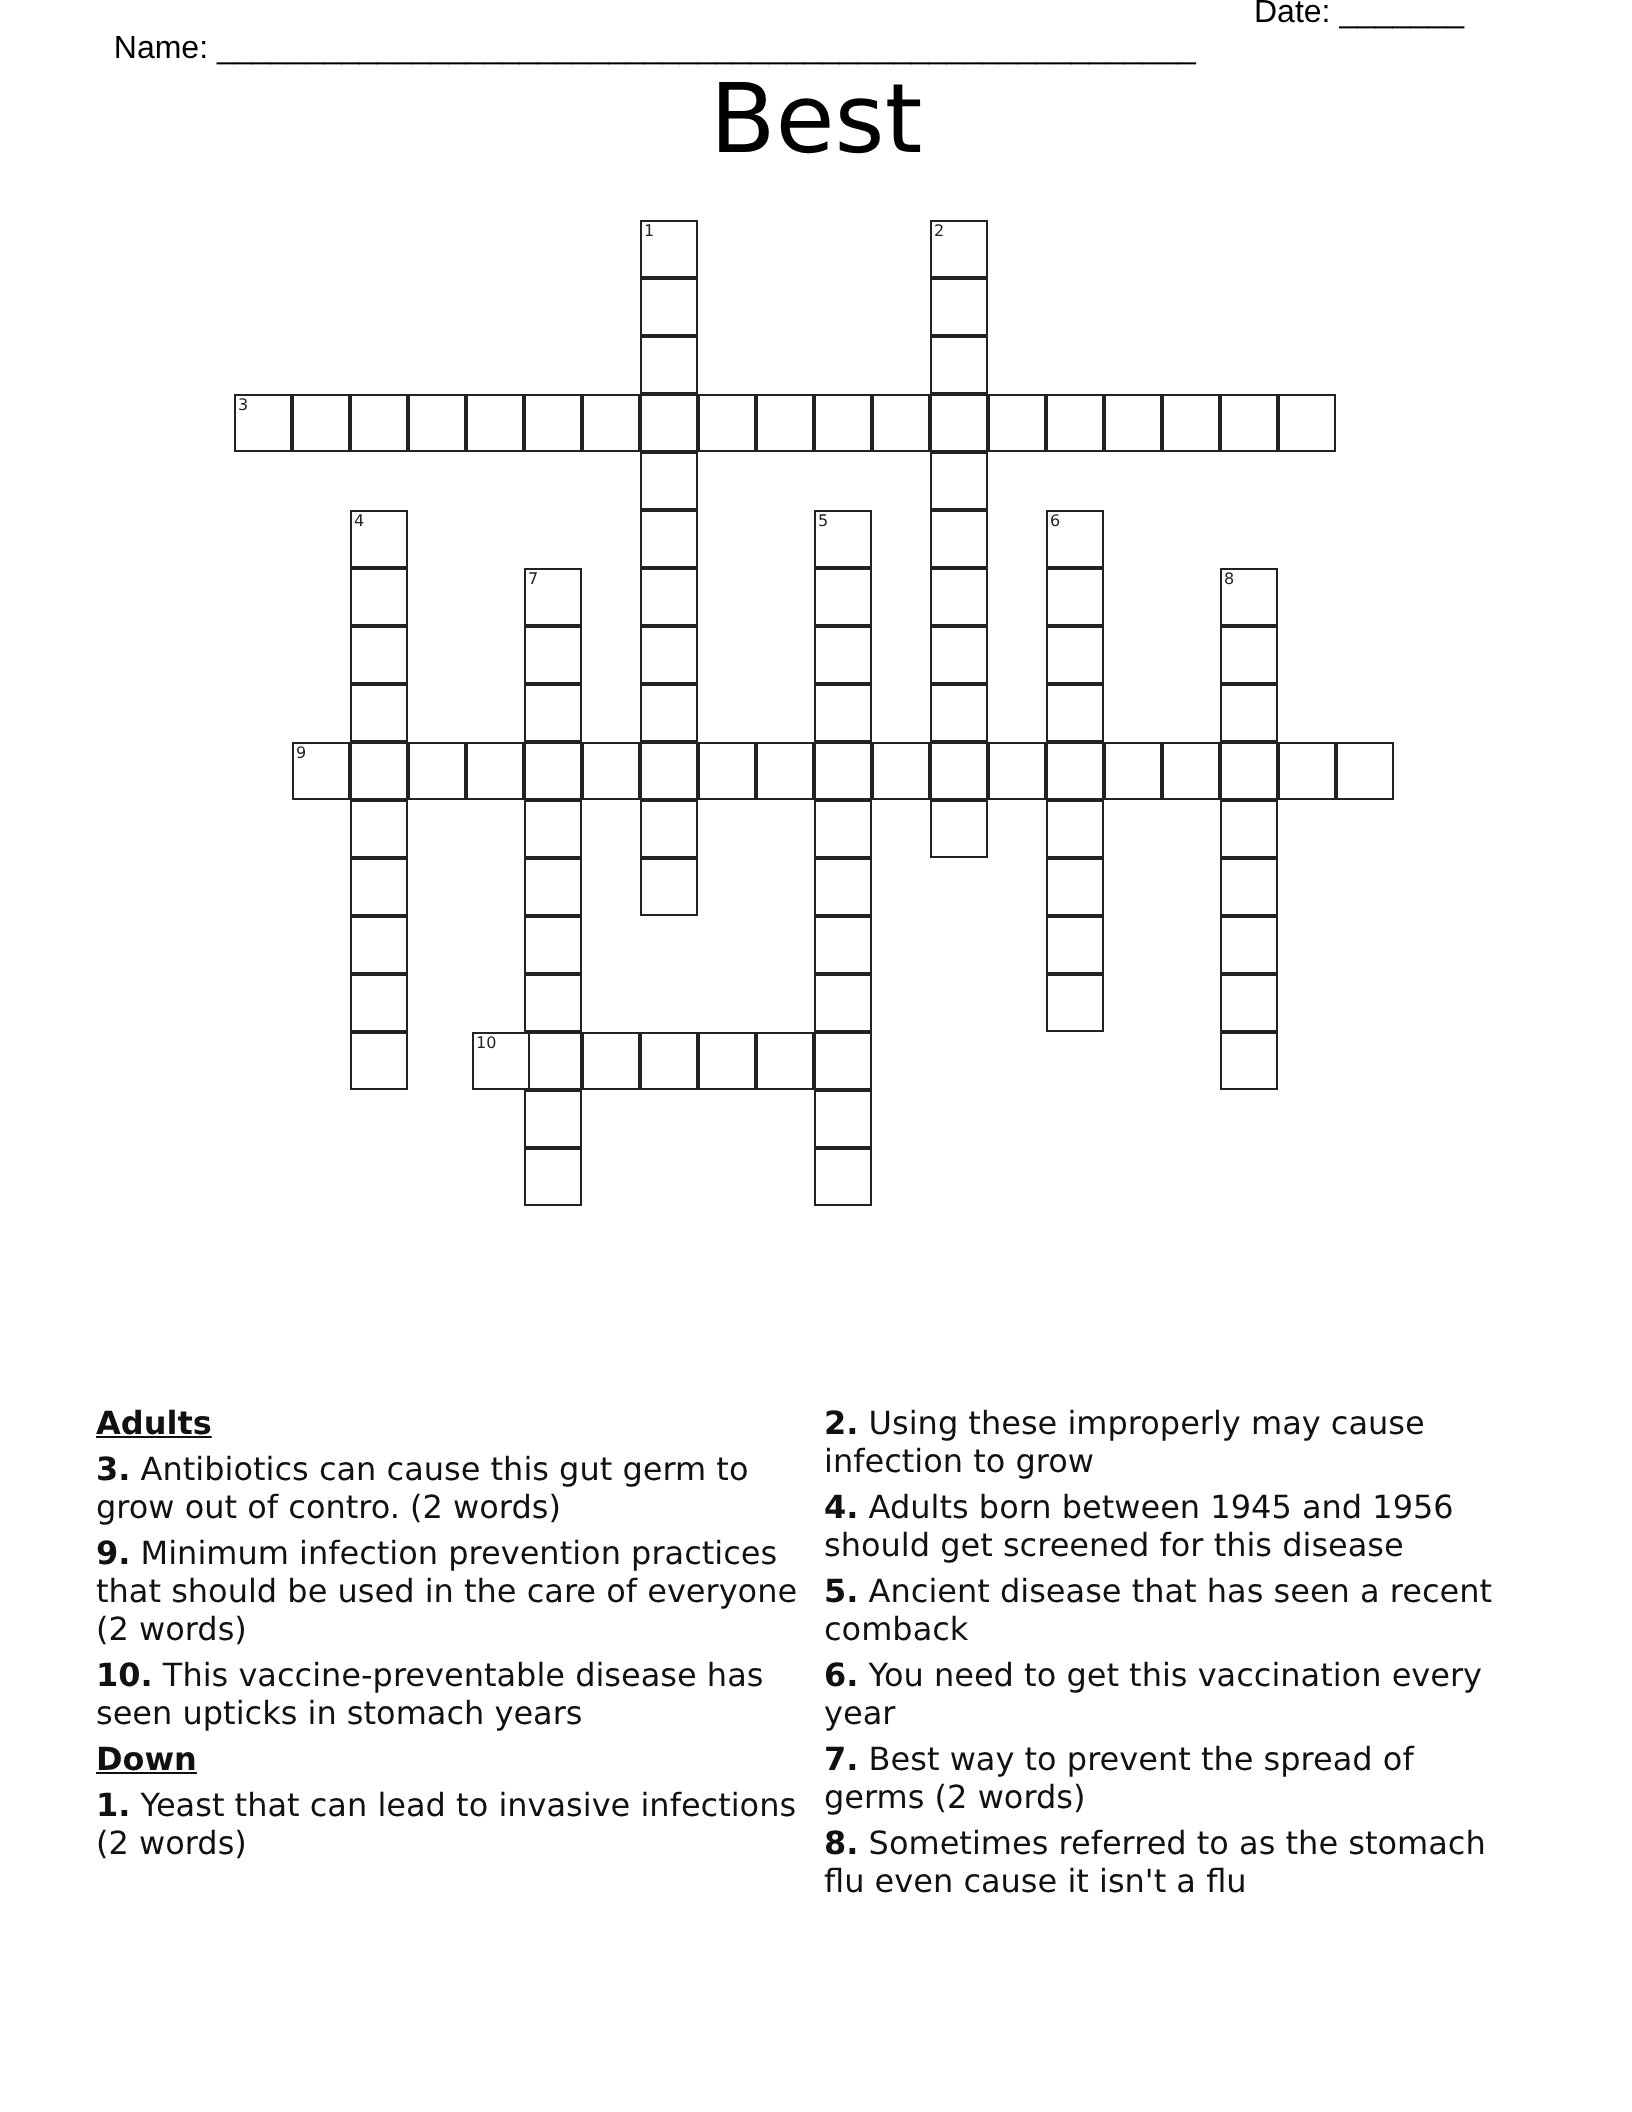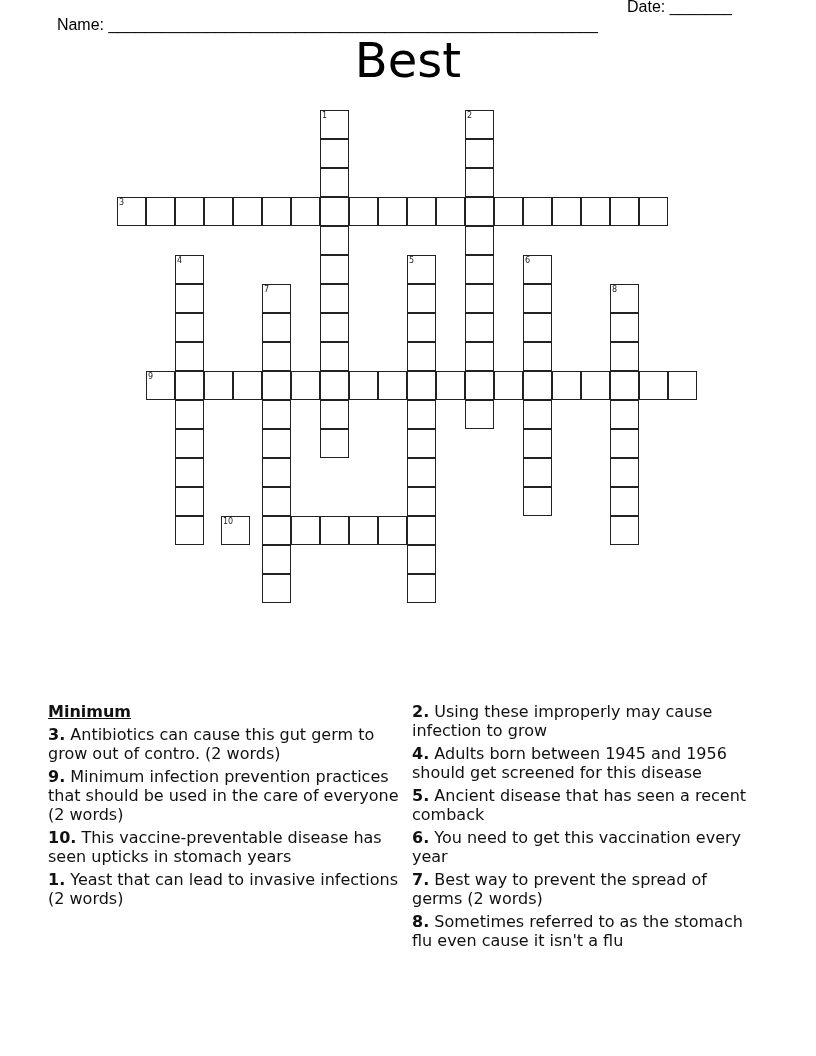--- a/index.html
+++ b/index.html
@@ -158,34 +158,35 @@
     <div class="cell" style="left: 116px; top: 261px;"></div>
     <div class="cell" style="left: 174px; top: 261px;"></div>
     <div class="cell" style="left: 232px; top: 261px;"></div>
     <div class="cell" style="left: 261px; top: 261px;"></div>
     <div class="cell" style="left: 319px; top: 261px;"></div>
     <div class="cell" style="left: 377px; top: 261px;"></div>
     <div class="cell" style="left: 435px; top: 261px;"></div>
     <div class="cell" style="left: 464px; top: 261px;"></div>
     <div class="cell" style="left: 522px; top: 261px;"></div>
     <div class="cell" style="left: 551px; top: 261px;"></div>
-    <div class="cell" style="left: 104px; top: 406px;">
+    <div class="cell" style="left: 119px; top: 406px;">
       <span class="num">10</span>
     </div>
     <div class="cell" style="left: 174px; top: 406px;"></div>
     <div class="cell" style="left: 203px; top: 406px;"></div>
     <div class="cell" style="left: 232px; top: 406px;"></div>
     <div class="cell" style="left: 261px; top: 406px;"></div>
   </div>
 
 <div class="clues left">
-  <div class="clue-heading">Minimum</div>
+  <div class="clue-heading">Adults</div>
   <div class="clue"><span class="n">3.</span><span> Antibiotics can cause this gut germ to grow out of contro. (2 words)</span></div>
   <div class="clue"><span class="n">9.</span><span> Minimum infection prevention practices that should be used in the care of everyone (2 words)</span></div>
   <div class="clue"><span class="n">10.</span><span> This vaccine-preventable disease has seen upticks in stomach years</span></div>
+  <div class="clue-heading">Down</div>
   <div class="clue"><span class="n">1.</span><span> Yeast that can lead to invasive infections (2 words)</span></div>
 </div>
 
 <div class="clues right">
   <div class="clue"><span class="n">2.</span><span> Using these improperly may cause infection to grow</span></div>
   <div class="clue"><span class="n">4.</span><span> Adults born between 1945 and 1956 should get screened for this disease</span></div>
   <div class="clue"><span class="n">5.</span><span> Ancient disease that has seen a recent comback</span></div>
   <div class="clue"><span class="n">6.</span><span> You need to get this vaccination every year</span></div>
   <div class="clue"><span class="n">7.</span><span> Best way to prevent the spread of germs (2 words)</span></div>
   <div class="clue"><span class="n">8.</span><span> Sometimes referred to as the stomach flu even cause it isn't a flu</span></div>

